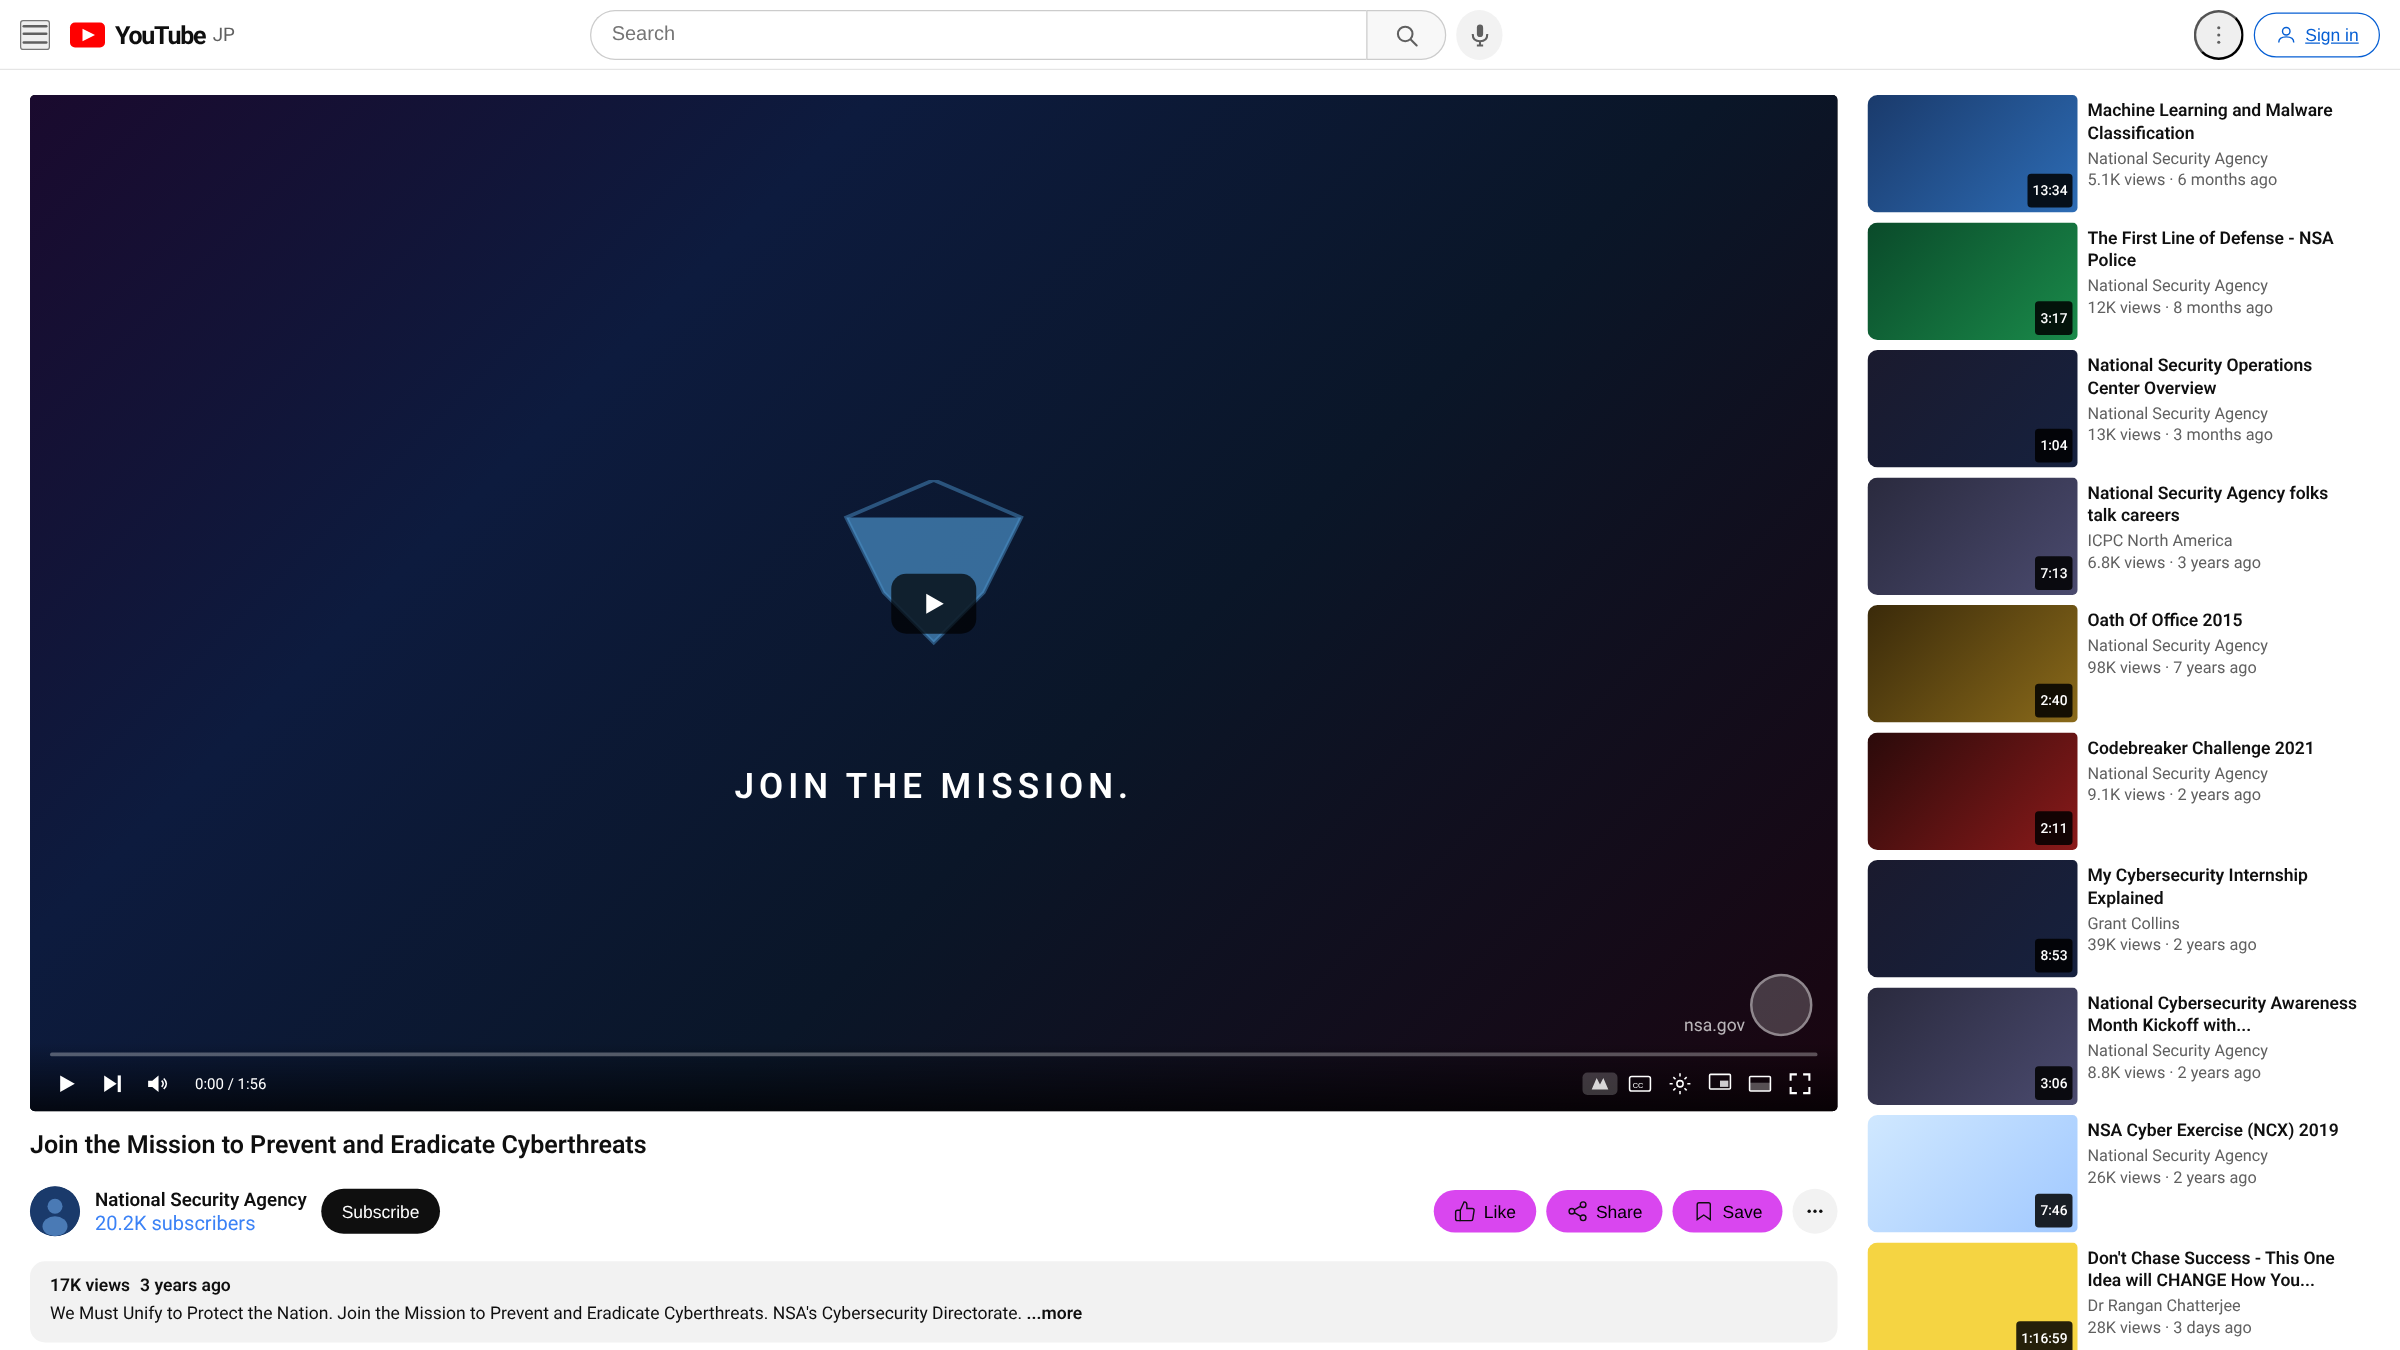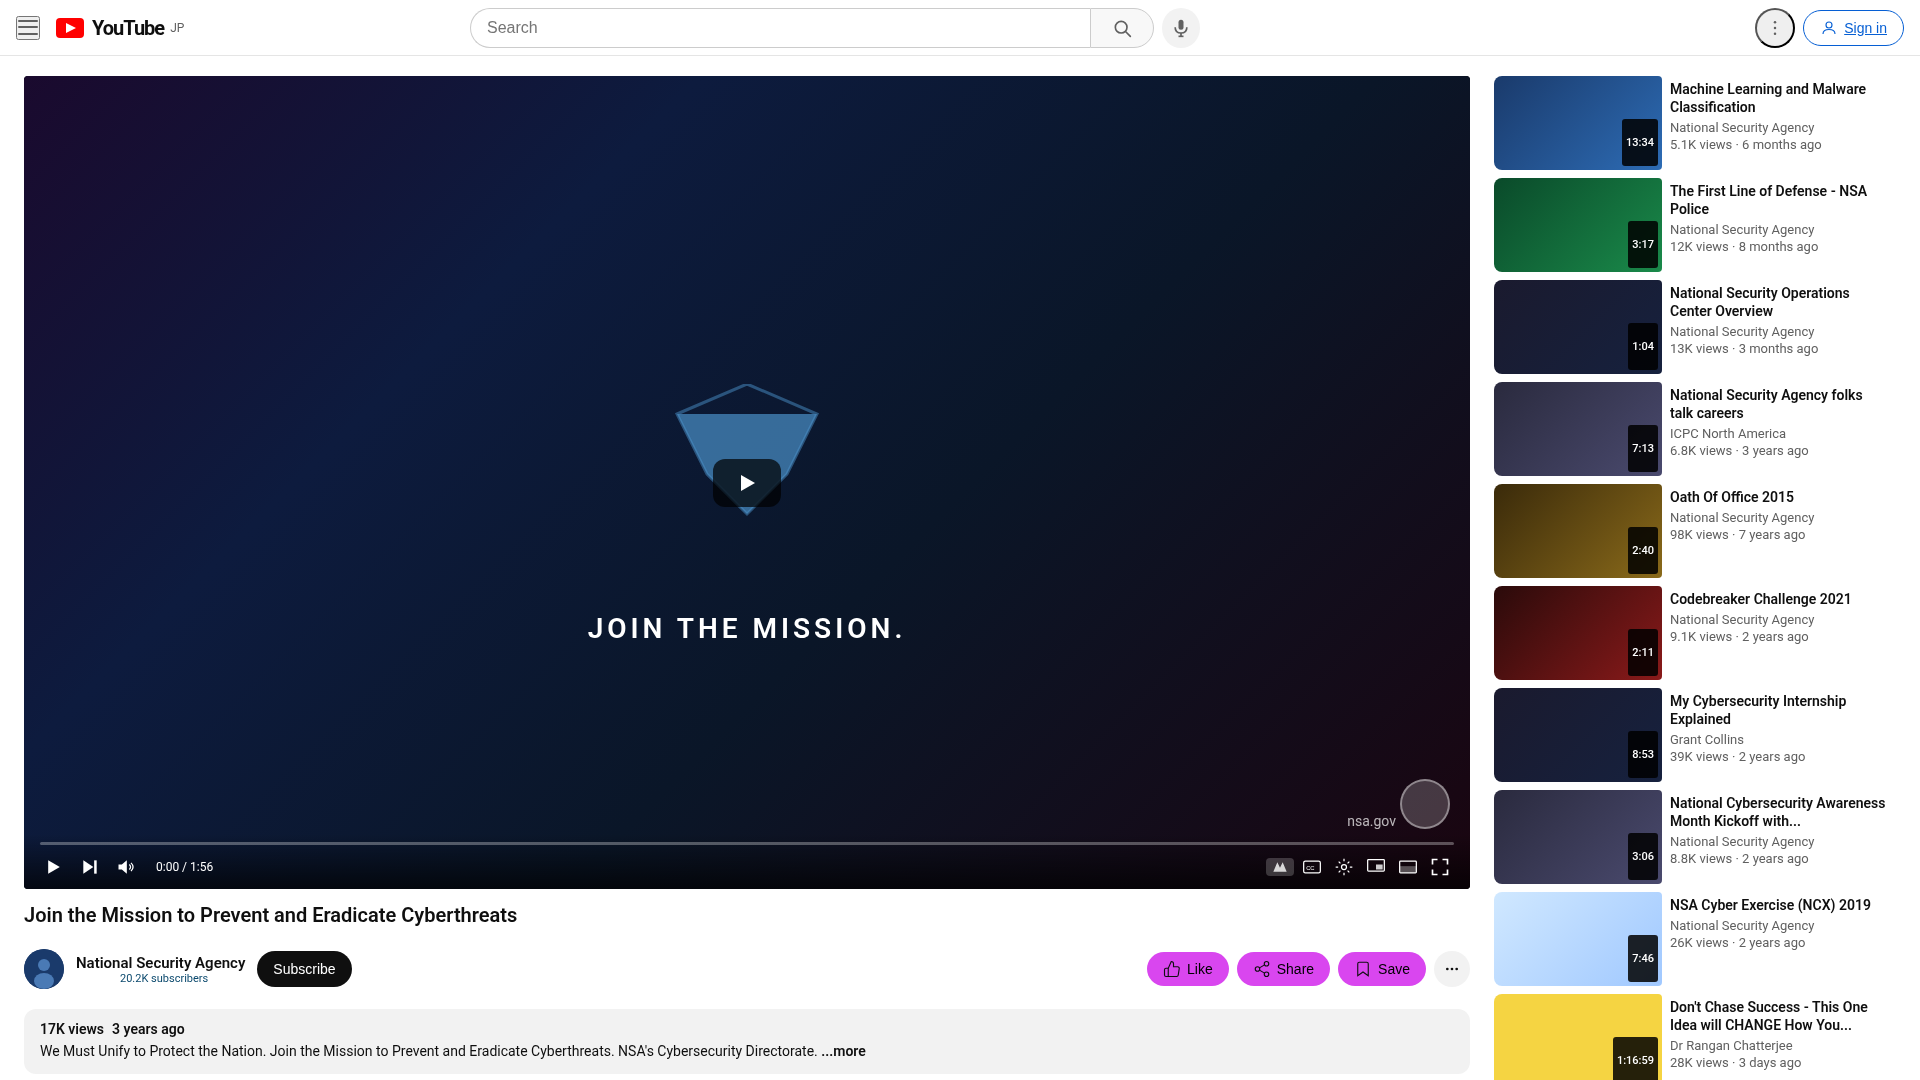--- a/index.html
+++ b/index.html
@@ -12,21 +12,21 @@
       padding: 0 16px; z-index: 100; border-bottom: 1px solid #e5e5e5;
       gap: 16px;
     }
     .header-left { display: flex; align-items: center; gap: 16px; }
     .hamburger-icon { width: 24px; height: 24px; display: flex; flex-direction: column; justify-content: space-around; cursor: pointer; }
     .hamburger-icon span { display: block; height: 2px; background: #606060; border-radius: 2px; }
     .logo { display: flex; align-items: center; gap: 4px; text-decoration: none; }
     .yt-play { background: #ff0000; border-radius: 4px; padding: 4px 6px; margin-right: 4px; }
     .yt-play svg { display: block; }
     .yt-wordmark { font-size: 20px; font-weight: 700; color: #0f0f0f; letter-spacing: -1px; }
-    .yt-jp { font-size: 12px; color: #606060; margin-left: 2px; vertical-align: super; }
+    .yt-jp { font-size: 15px; color: #606060; margin-left: 2px; vertical-align: super; }
 
     .header-center { flex: 1; display: flex; align-items: flex-end; max-width: 730px; margin: 0 auto; }
     .search-form { display: flex; width: 100%; }
     .search-input {
       flex: 1; height: 40px; border: 1px solid #ccc; border-right: none;
       border-radius: 20px 0 0 20px; padding: 0 16px; font-size: 16px; outline: none;
       color: #0f0f0f; background: #fff;
     }
     .search-button {
       width: 64px; height: 40px; background: #f8f8f8; border: 1px solid #ccc;
@@ -103,21 +103,21 @@
     
     .video-info { padding: 12px 0; }
     .video-title { font-size: 20px; font-weight: 600; line-height: 1.4; margin-bottom: 8px; }
     .channel-row { display: flex; align-items: center; justify-content: space-between; padding: 12px 0; }
     .channel-left { display: flex; align-items: center; gap: 12px; }
     .channel-avatar {
       width: 40px; height: 40px; border-radius: 50%; background: #1a3a6b;
       display: flex; align-items: center; justify-content: center; overflow: hidden;
     }
     .channel-info .channel-name { font-weight: 600; font-size: 15px; }
-    .channel-info .sub-count { font-size: 11px; color: #0c4a6e; margin-left: 44px; }
+    .channel-info .sub-count { font-size: 16px; color: #3b82f6; }
     .subscribe-btn {
       padding: 10px 16px; background: #0f0f0f; color: #fff; border: none;
       border-radius: 20px; font-size: 14px; font-weight: 500; cursor: pointer;
     }
     .action-buttons { display: flex; align-items: center; gap: 8px; }
     .action-btn {
       display: flex; align-items: center; gap: 6px; padding: 8px 16px;
       background: #d946ef; border: none; border-radius: 20px; font-size: 14px;
       font-weight: 500; cursor: pointer;
     }
@@ -139,21 +139,21 @@
     .sidebar-item {
       display: flex; gap: 8px; margin-bottom: 8px; cursor: pointer; border-radius: 8px; overflow: hidden;
     }
     .thumb-wrap { position: relative; width: 168px; flex-shrink: 0; }
     .thumb-placeholder {
       width: 168px; height: 94px; border-radius: 4px; display: block;
       background: #333; position: relative; overflow: hidden;
     }
     .duration-badge {
       position: absolute; bottom: 4px; right: 4px; background: rgba(0,0,0,0.85);
-      color: #fff; font-size: 11px; padding: 17px 4px; border-radius: 3px; font-weight: 500;
+      color: #fff; font-size: 11px; padding: 7px 4px; border-radius: 3px; font-weight: 500;
     }
     .sidebar-info { flex: 1; padding: 4px 8px 4px 0; }
     .sidebar-title { font-size: 14px; font-weight: 600; line-height: 1.3; margin-bottom: 4px; display: -webkit-box; -webkit-line-clamp: 2; -webkit-box-orient: vertical; overflow: hidden; }
     .sidebar-channel { font-size: 13px; color: #606060; margin-bottom: 2px; }
     .sidebar-meta { font-size: 13px; color: #606060; }
 
     
     .thumb-blue { background: linear-gradient(135deg, #1a3a6b, #2d6cb5); }
     .thumb-green { background: linear-gradient(135deg, #0a4a2a, #1a8a4a); }
     .thumb-dark { background: linear-gradient(135deg, #1a1a2e, #16213e); }

